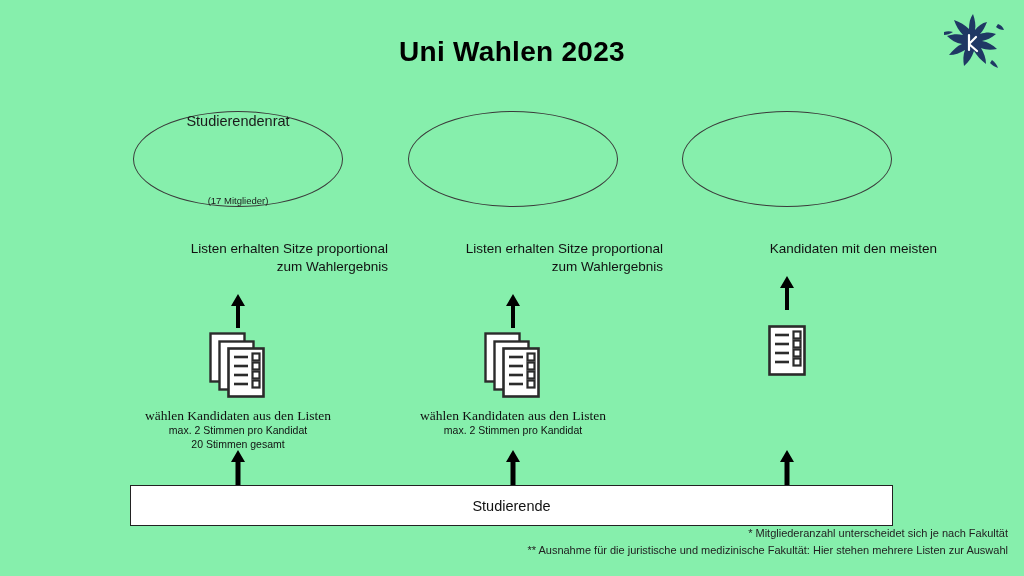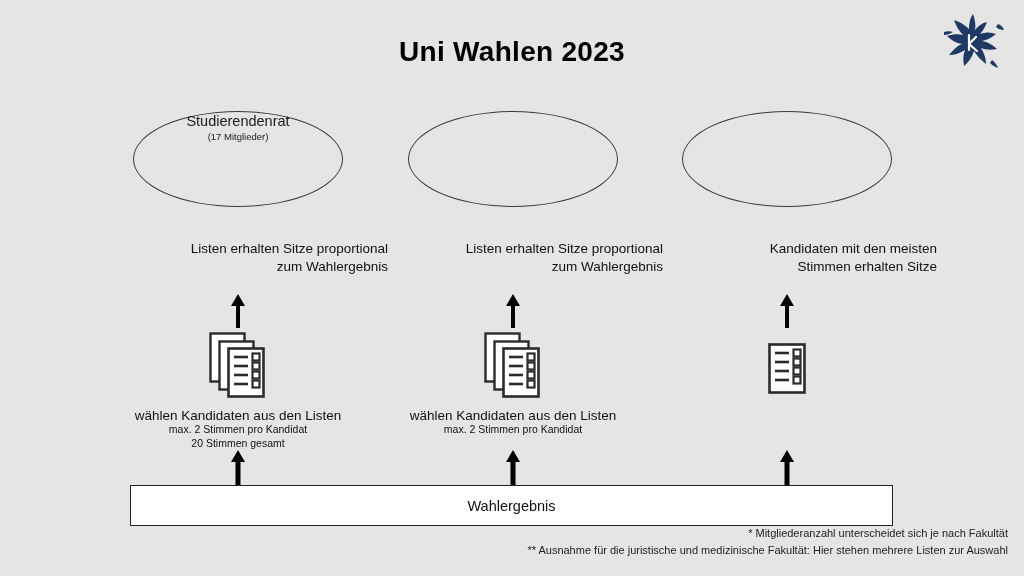--- a/index.html
+++ b/index.html
@@ -8,21 +8,21 @@
     background: #ffffff;
   }
   body {
     font-family: "Liberation Sans", sans-serif;
     color: #000000;
   }
   #page {
     position: relative;
     width: 1024px;
     height: 576px;
-    background: #e5e5e5;
+    background: #86efac;
     overflow: hidden;
   }
 
   
   #logo {
     position: absolute;
     right: 18px;
     top: 12px;
     width: 64px;
     height: 60px;
@@ -69,21 +69,21 @@
   }
   .ellipse-text {
     position: absolute;
     left: 45px;
     top: 3px;
     width: 210px;
     height: 96px;
     display: flex;
     flex-direction: column;
     align-items: center;
-    justify-content: flex-start;
+    justify-content: space-between;
     line-height: 1.15;
   }
   .ellipse-title {
     font-size: 14.5px;
     color: #1a1a1a;
     white-space: nowrap;
   }
   .ellipse-title .sup {
     font-size: 10px;
     vertical-align: super;
@@ -123,20 +123,21 @@
 
   
   .vote-text {
     text-align: center;
     color: #111;
   }
   .vote-main {
     font-size: 13.5px;
     display: block;
     white-space: nowrap;
+    font-family: Liberation Serif, serif;
   }
   .vote-main .sup {
     font-size: 9px;
     vertical-align: super;
   }
   .vote-sub {
     font-size: 10.5px;
     display: block;
     line-height: 1.3;
   }
@@ -282,21 +283,20 @@
     </div>
   </div>
 
   <div class="column" id="col-2">
     <div class="ellipse-wrap">
       <div class="ellipse"></div>
     </div>
 
     <div class="rule-text">
       <span>Kandidaten mit den meisten</span>
-      <span class="l2">Stimmen erhalten Sitze</span>
     </div>
 
     <div class="arrow-up" style="margin-top:18px;">
       <svg width="20" height="34" viewBox="0 0 20 34">
           <path d="M10 0 L17 12 L12 12 L12 34 L8 34 L8 12 L3 12 Z" fill="#000"></path>
         </svg>
     </div>
 
     <div class="ballot-wrap" style="margin-top:4px;">
       <svg width="58" height="66" viewBox="0 0 58 66">
@@ -320,21 +320,21 @@
 
   <svg id="bottom-arrows" viewBox="0 0 1024 576">
     <g fill="#000">
       <path d="M238 450 L245 462 L240.5 462 L240.5 486 L235.5 486 L235.5 462 L231 462 Z"></path>
       <path d="M513 450 L520 462 L515.5 462 L515.5 486 L510.5 486 L510.5 462 L506 462 Z"></path>
       <path d="M787 450 L794 462 L789.5 462 L789.5 486 L784.5 486 L784.5 462 L780 462 Z"></path>
     </g>
   </svg>
 
   <div id="students-bar">
-    <span>Wahlergebnis</span>
+    <span>Studierende</span>
   </div>
 
   <div id="footnotes">
     <div>* Mitgliederanzahl unterscheidet sich je nach Fakultät</div>
     <div>** Ausnahme für die juristische und medizinische Fakultät: Hier stehen mehrere Listen zur Auswahl</div>
   </div>
 
 </div>
 
 </body></html>

